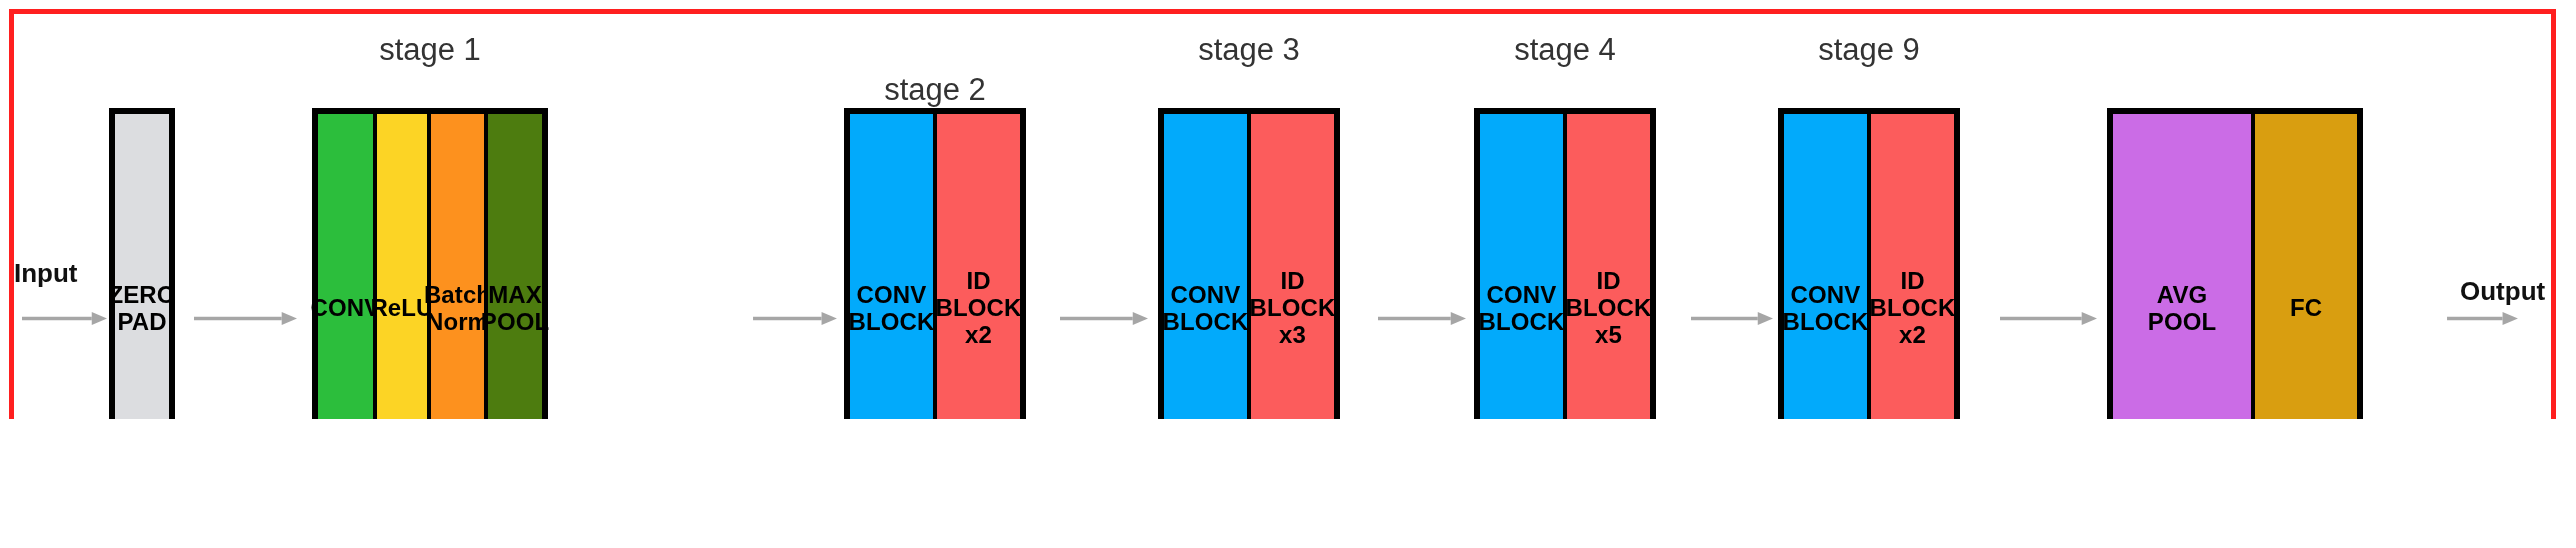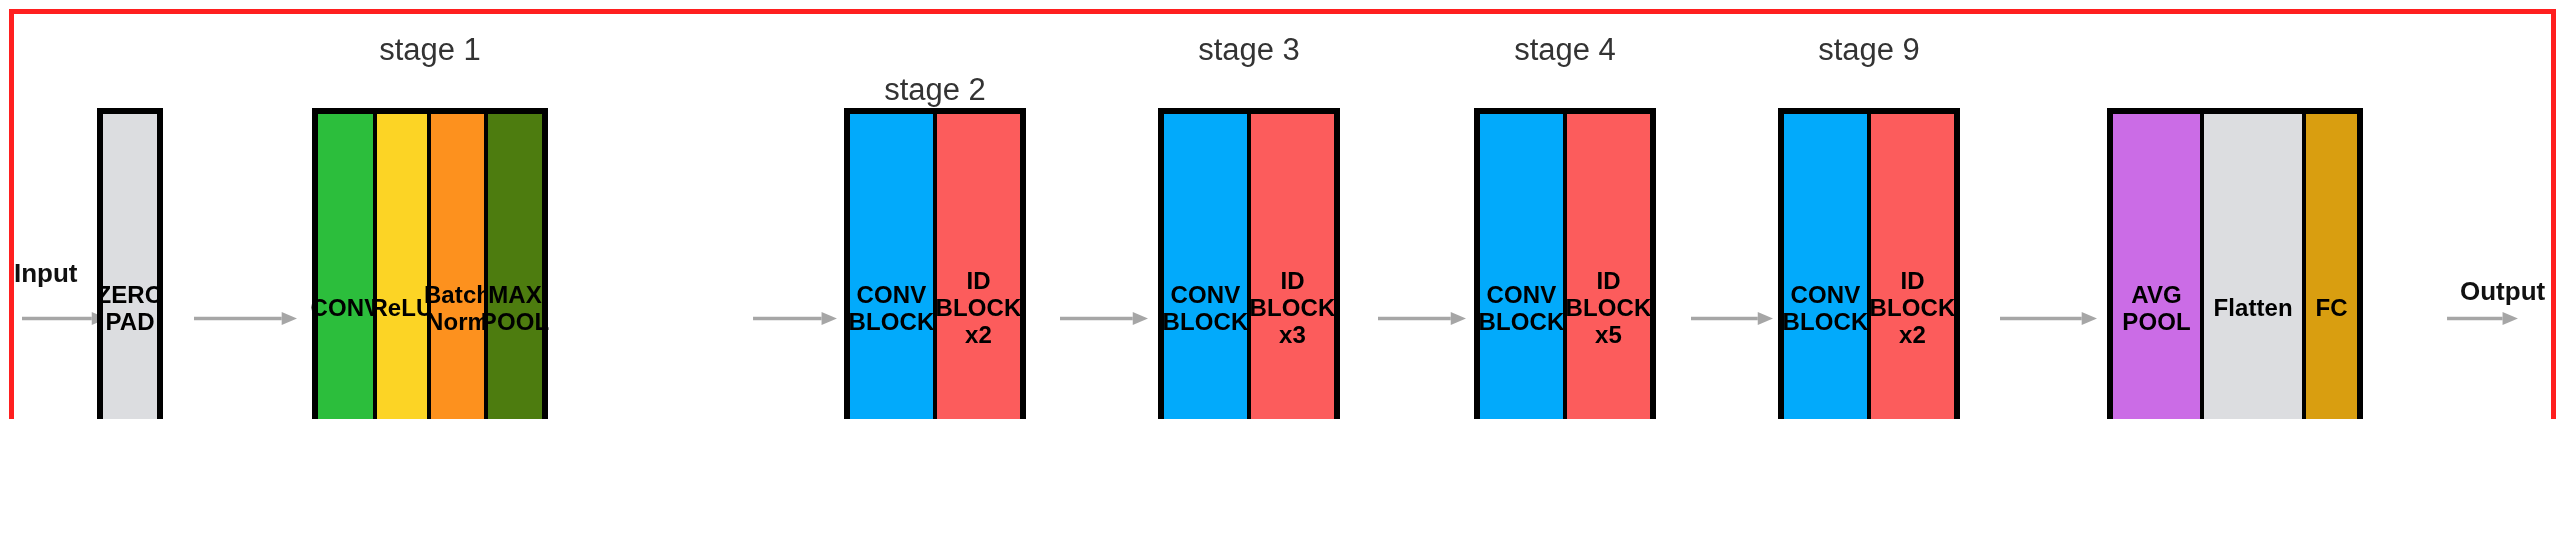--- a/index.html
+++ b/index.html
@@ -129,21 +129,21 @@
         </svg></div>
       <div class="arrow" style="left: 2447px; width: 71px;"><svg width="71" height="13" viewBox="0 0 120 22">
           <line x1="0" y1="11" x2="94" y2="11" stroke="#a6a6a6" stroke-width="6"></line>
           <polygon points="94,0 120,11 94,22" fill="#a6a6a6"></polygon>
         </svg></div>
       <div class="stage-caption" style="left: 312px; width: 236px;">stage 1</div>
       <div class="stage-caption" style="left: 844px; width: 182px; margin-top: 40px;">stage 2</div>
       <div class="stage-caption" style="left: 1158px; width: 182px;">stage 3</div>
       <div class="stage-caption" style="left: 1474px; width: 182px;">stage 4</div>
       <div class="stage-caption" style="left: 1778px; width: 182px;">stage 9</div>
-      <div class="group" style="left: 97px; width: 66px;">
+      <div class="group" style="left: 109px; width: 66px;">
         <div class="block" style="background: rgb(220, 221, 224);">
           <span class="lbl">ZERO
 PAD</span>
         </div>
       </div>
       <div class="group" style="left: 312px; width: 236px;">
         <div class="block" style="background: rgb(44, 190, 60);">
           <span class="lbl">CONV</span>
         </div>
         <div class="block" style="background: rgb(252, 212, 37);">
@@ -200,23 +200,20 @@
           <span class="lbl">ID
 BLOCK
 x2</span>
         </div>
       </div>
       <div class="group" style="left: 2107px; width: 256px; justify-content: space-between;">
         <div class="block" style="background: rgb(203, 108, 230);">
           <span class="lbl">AVG
 POOL</span>
         </div>
-        <div class="block" style="background: rgb(220, 221, 224);">
-          <span class="lbl">Flatten</span>
-        </div>
         <div class="block" style="background: rgb(217, 158, 16);">
           <span class="lbl">FC</span>
         </div>
       </div>
       <div class="endpoint-label" style="left: 14px; top: 258px;">Input</div>
       <div class="endpoint-label" style="left: 2460px; top: 276px;">Output</div>
     </div>
 </div>
 
 

